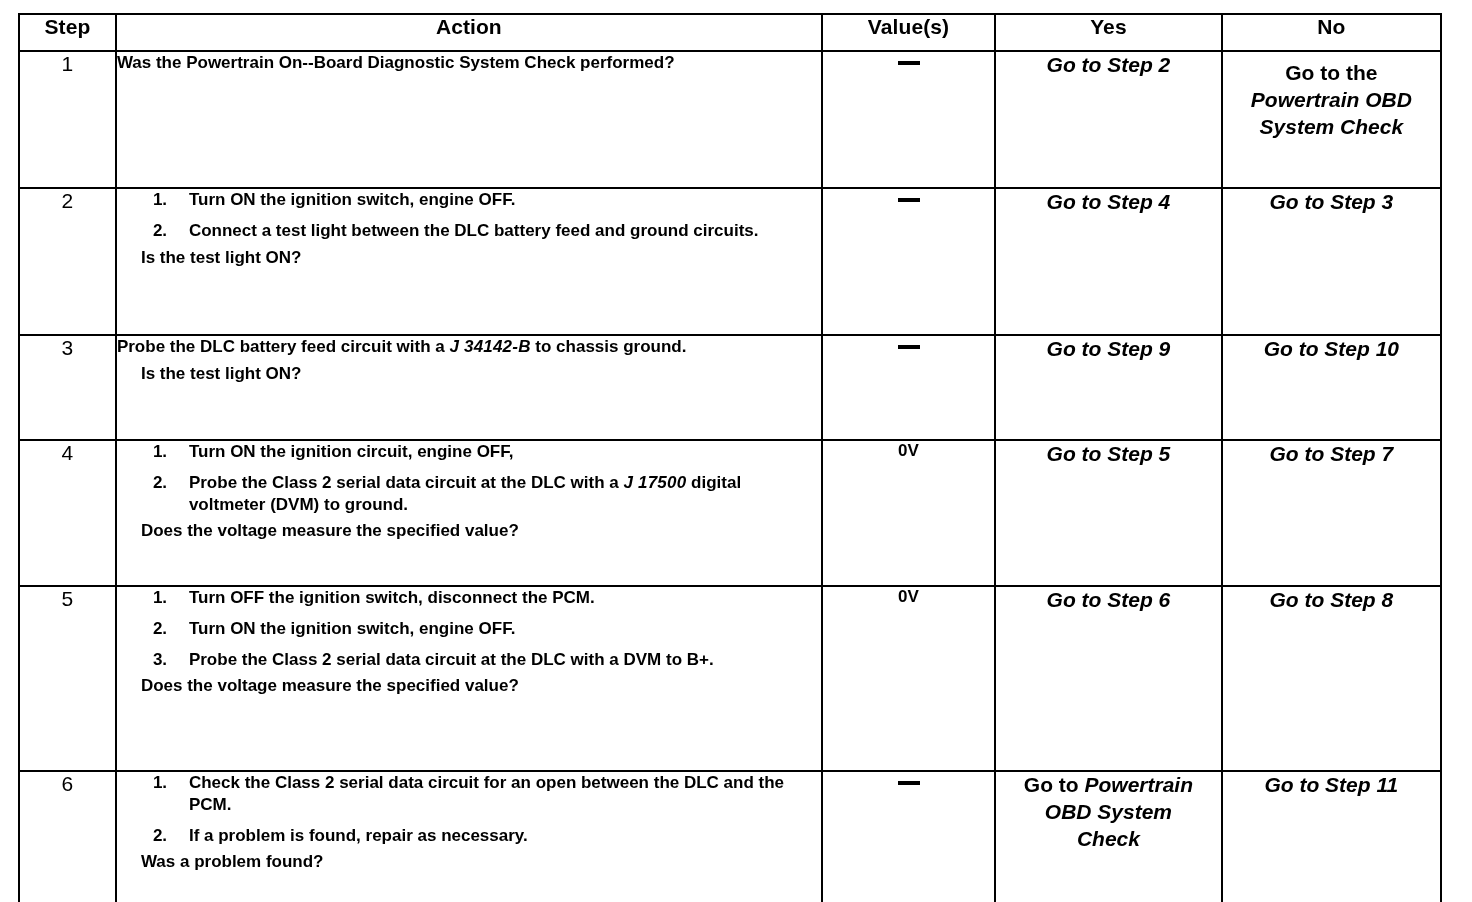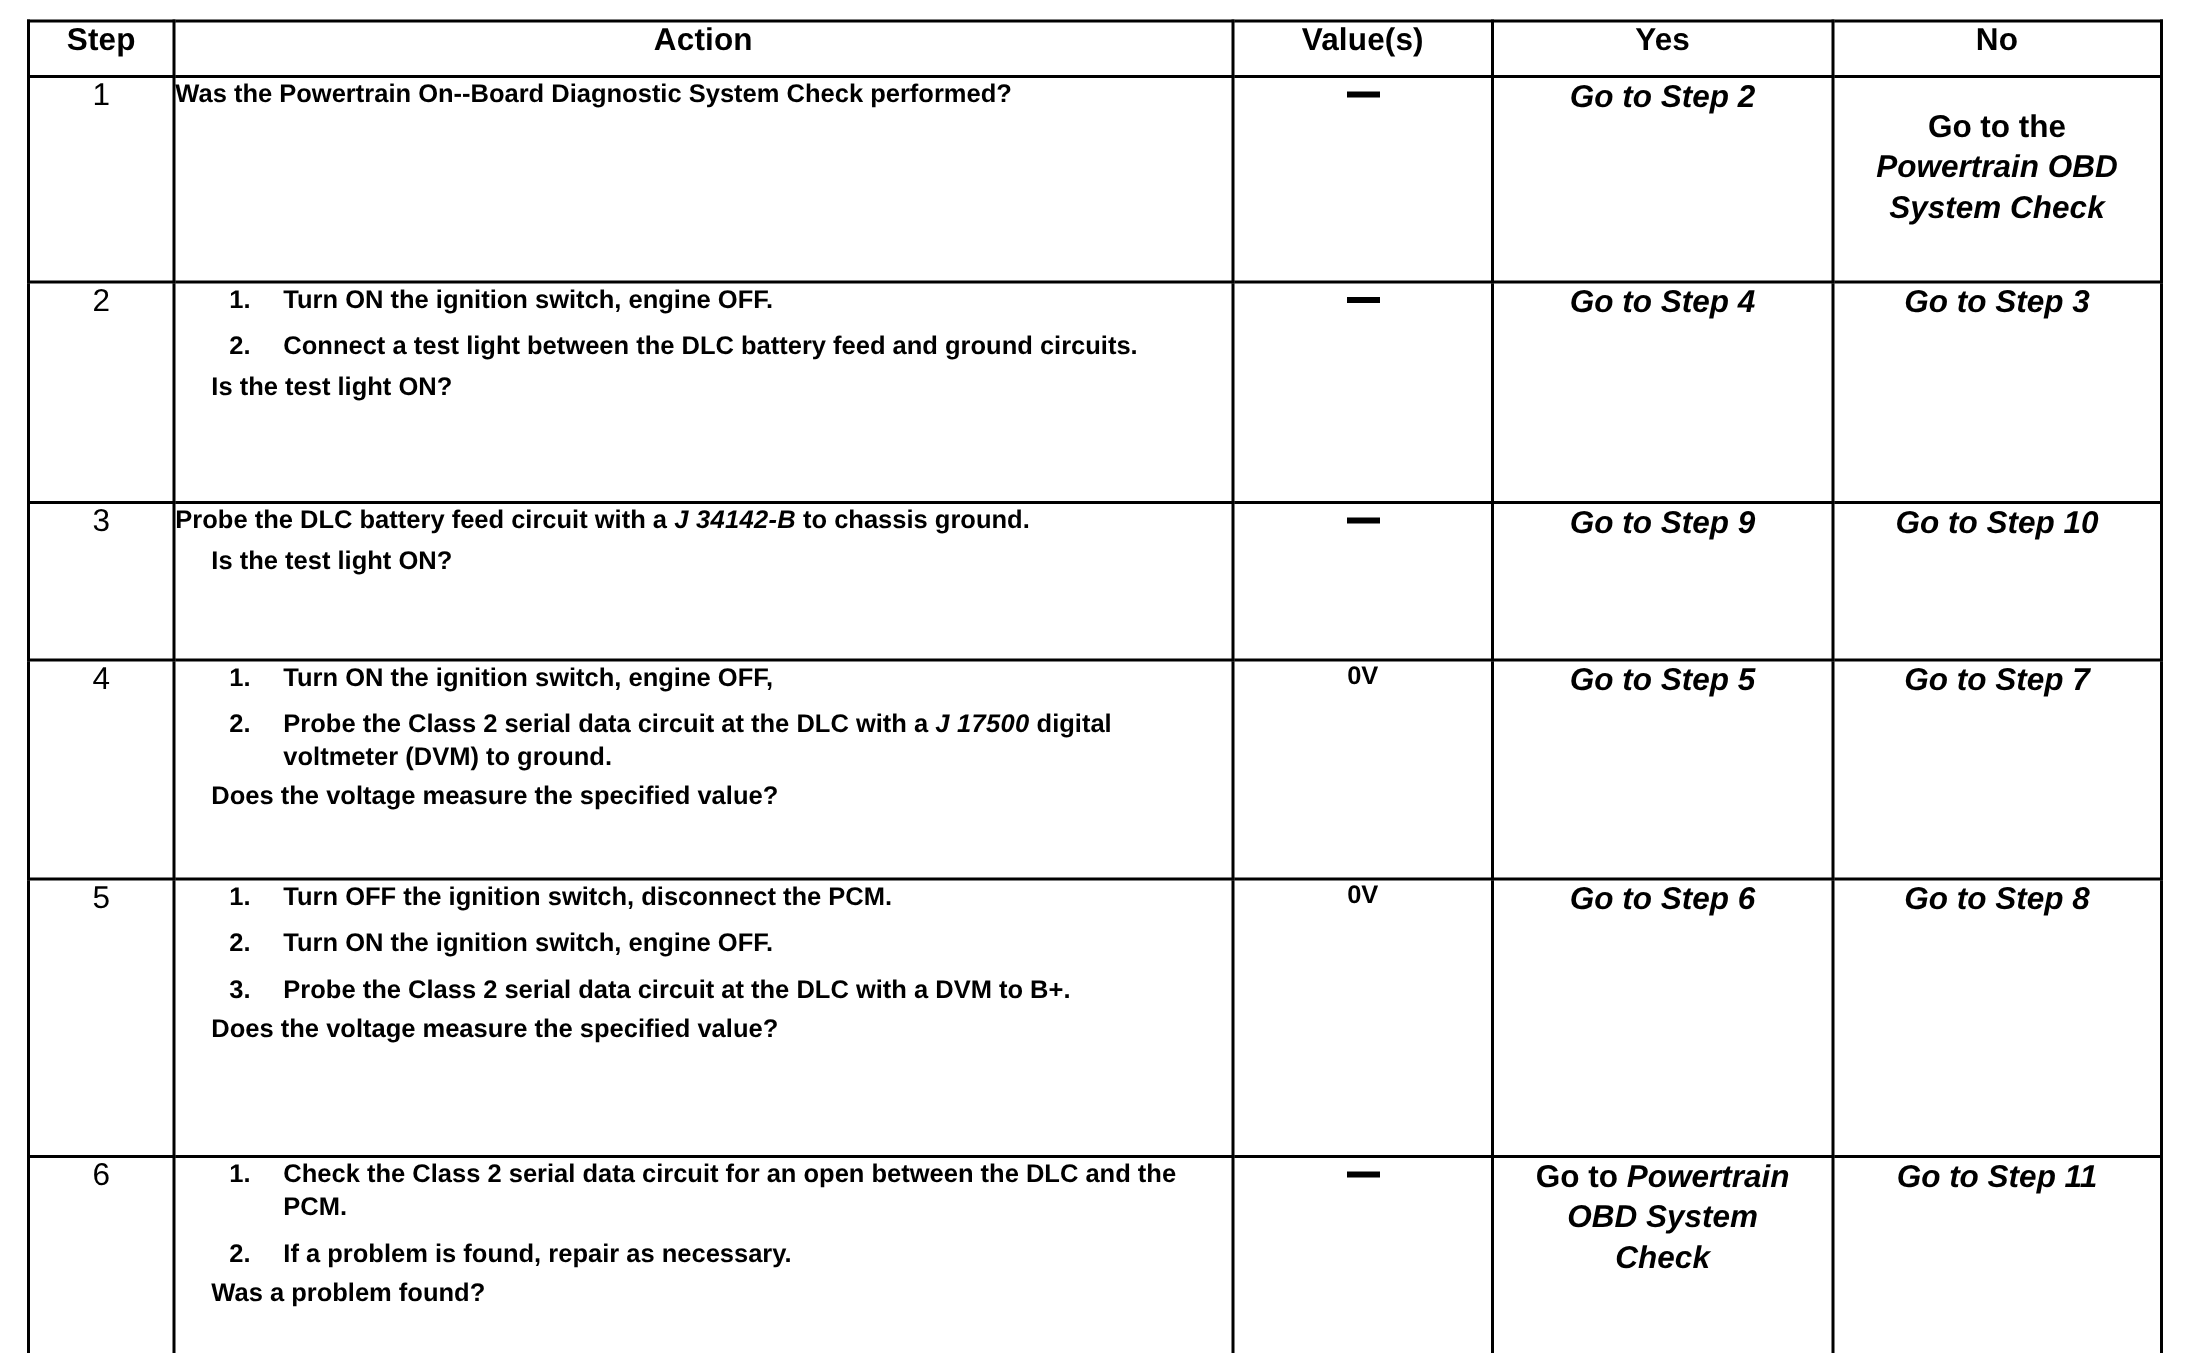--- a/index.html
+++ b/index.html
@@ -128,21 +128,21 @@
     text-align: center;
     font-size: 21px;
     font-style: italic;
     font-weight: bold;
     padding: 0 10px 6px 10px;
     line-height: 1.28;
     border-radius: 17px;
   }
   td.branch.top-block {
     vertical-align: top;
-    padding-top: 20px;
+    padding-top: 8px;
   }
   td.branch .plain {
     font-style: normal;
   }
   .br-line { display: block; }
 </style>
 </head>
 <body>
 
 <div class="sheet">
@@ -228,21 +228,21 @@
           <span class="br-line">Go to Step 10</span>
         </td>
       </tr>
 
       <tr style="height:146px;">
         <td class="step">4</td>
         <td class="action">
           <ol class="act-list">
             <li>
               <span class="num">1.</span>
-              <span>Turn ON the ignition switch, engine OFF,</span>
+              <span>Turn ON the ignition circuit, engine OFF,</span>
             </li>
             <li>
               <span class="num">2.</span>
               <span>Probe the Class 2 serial data circuit at the DLC with a </span><em class="toolref">J 17500</em><span> digital voltmeter (DVM) to ground.</span>
             </li>
           </ol>
           <span class="act-line q">Does the voltage measure the specified value?</span>
         </td>
         <td class="value">0V</td>
         <td class="branch">

